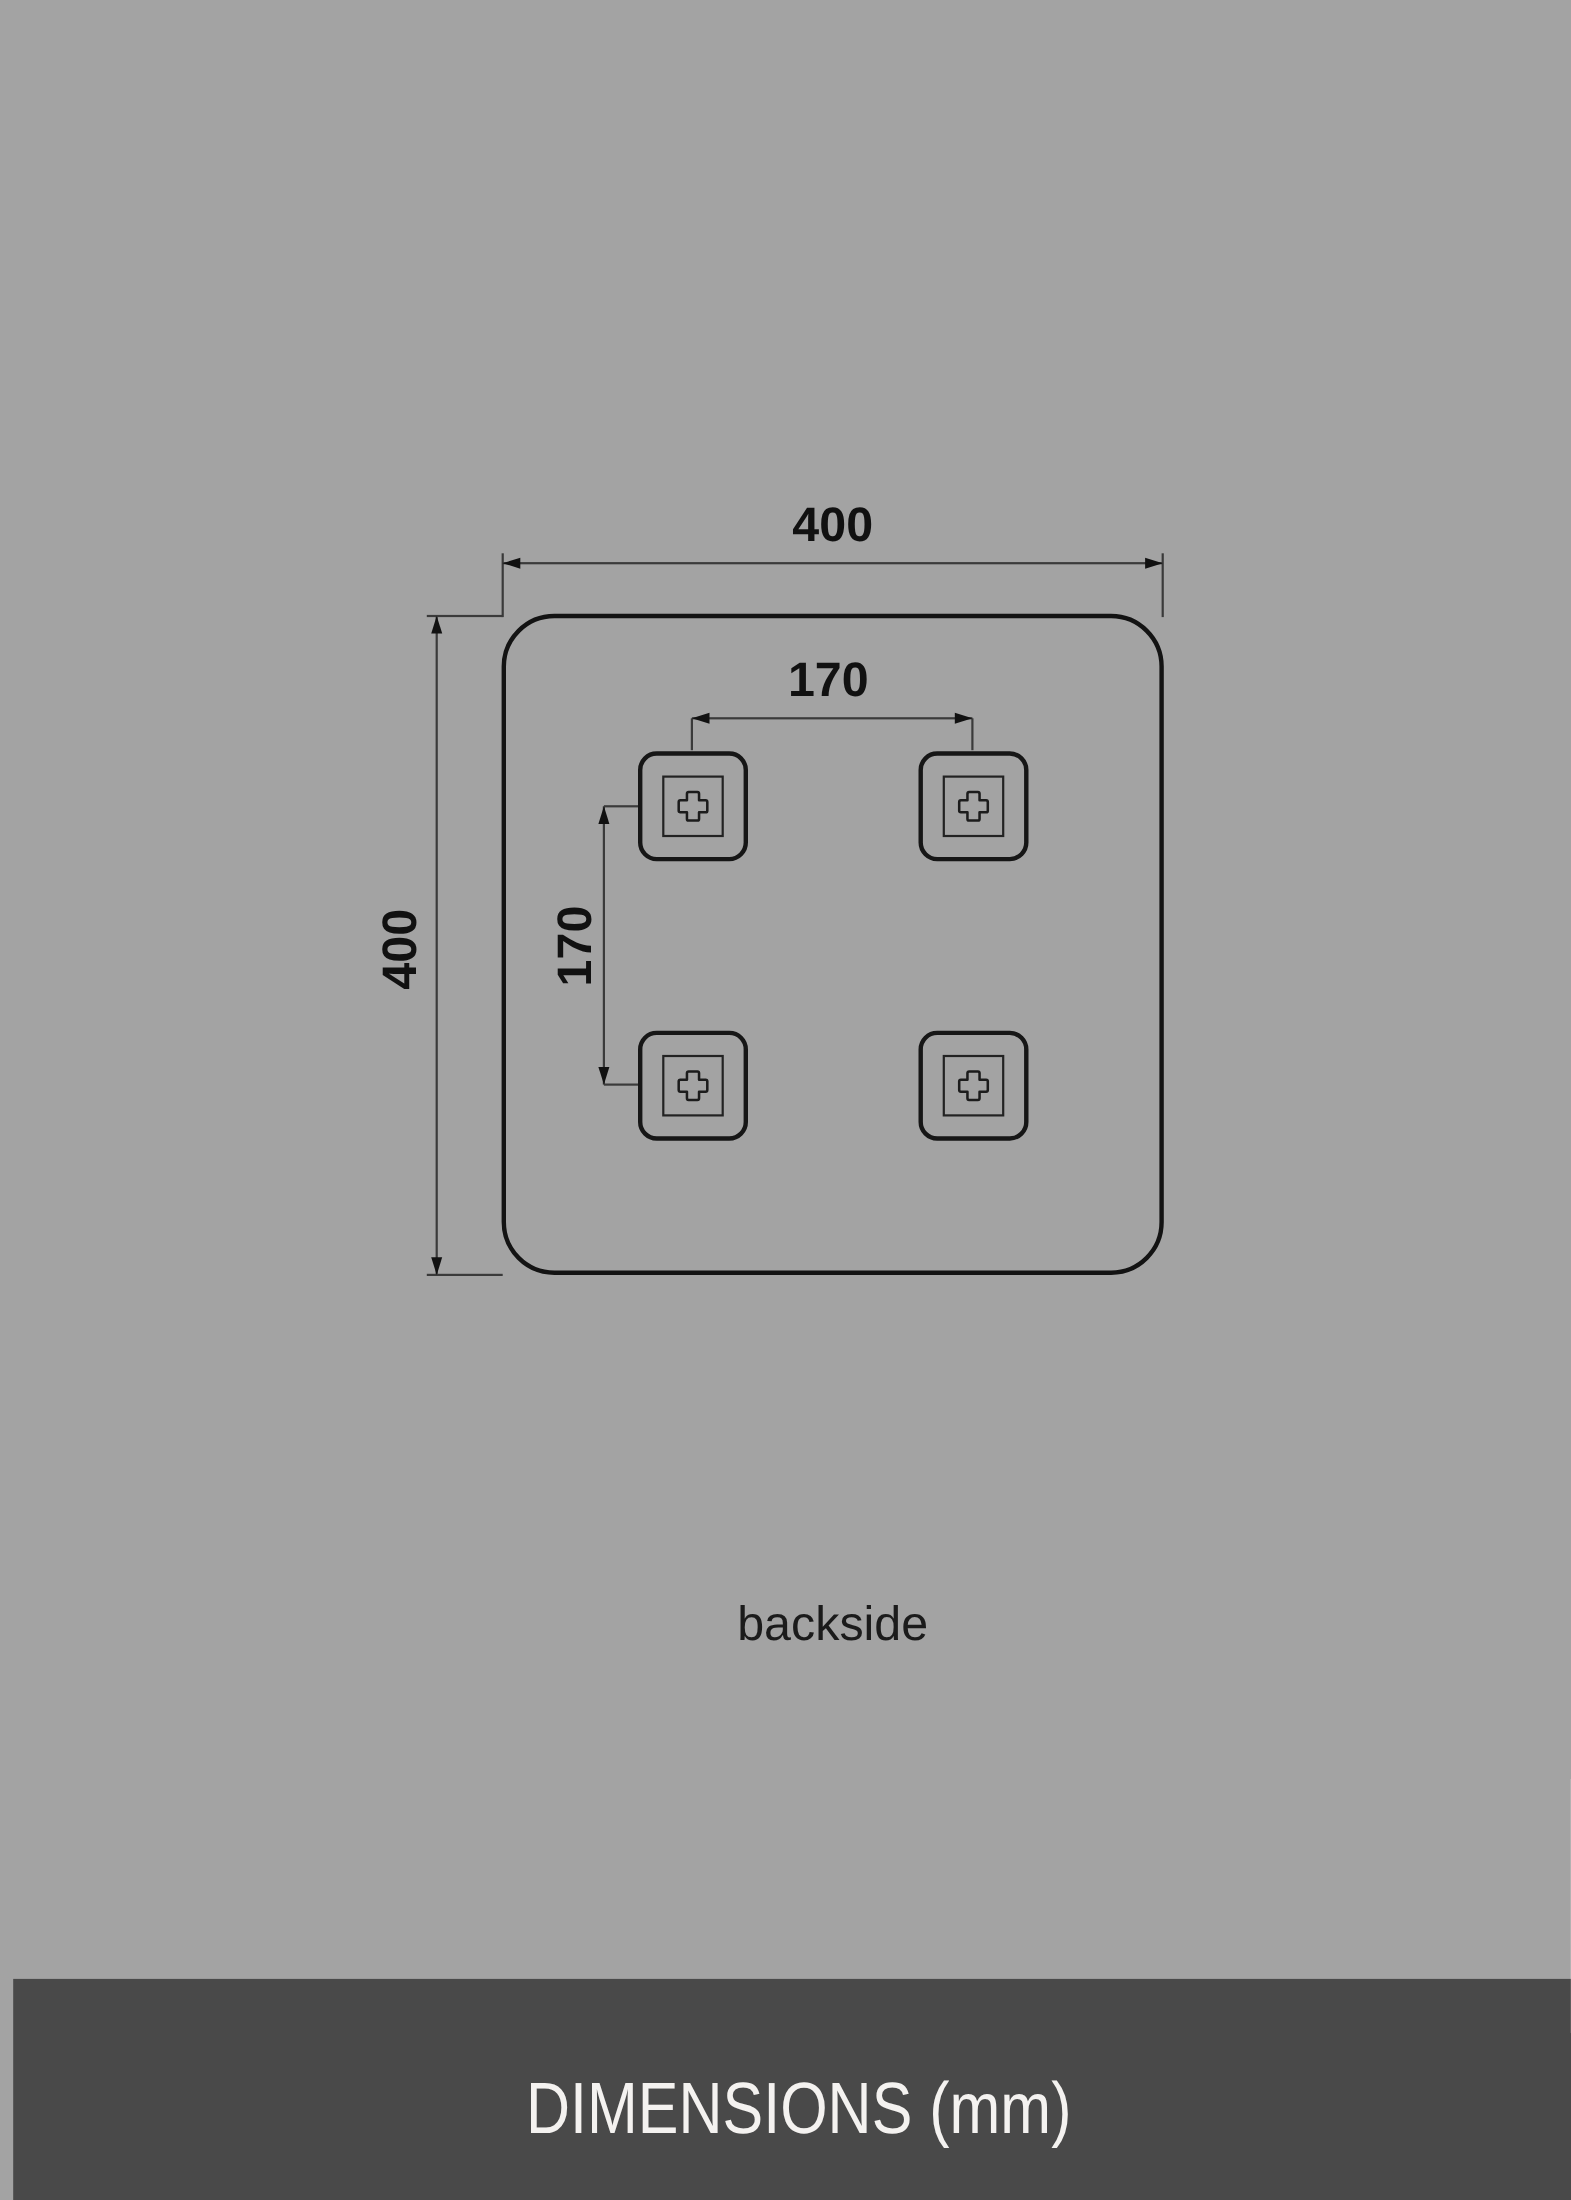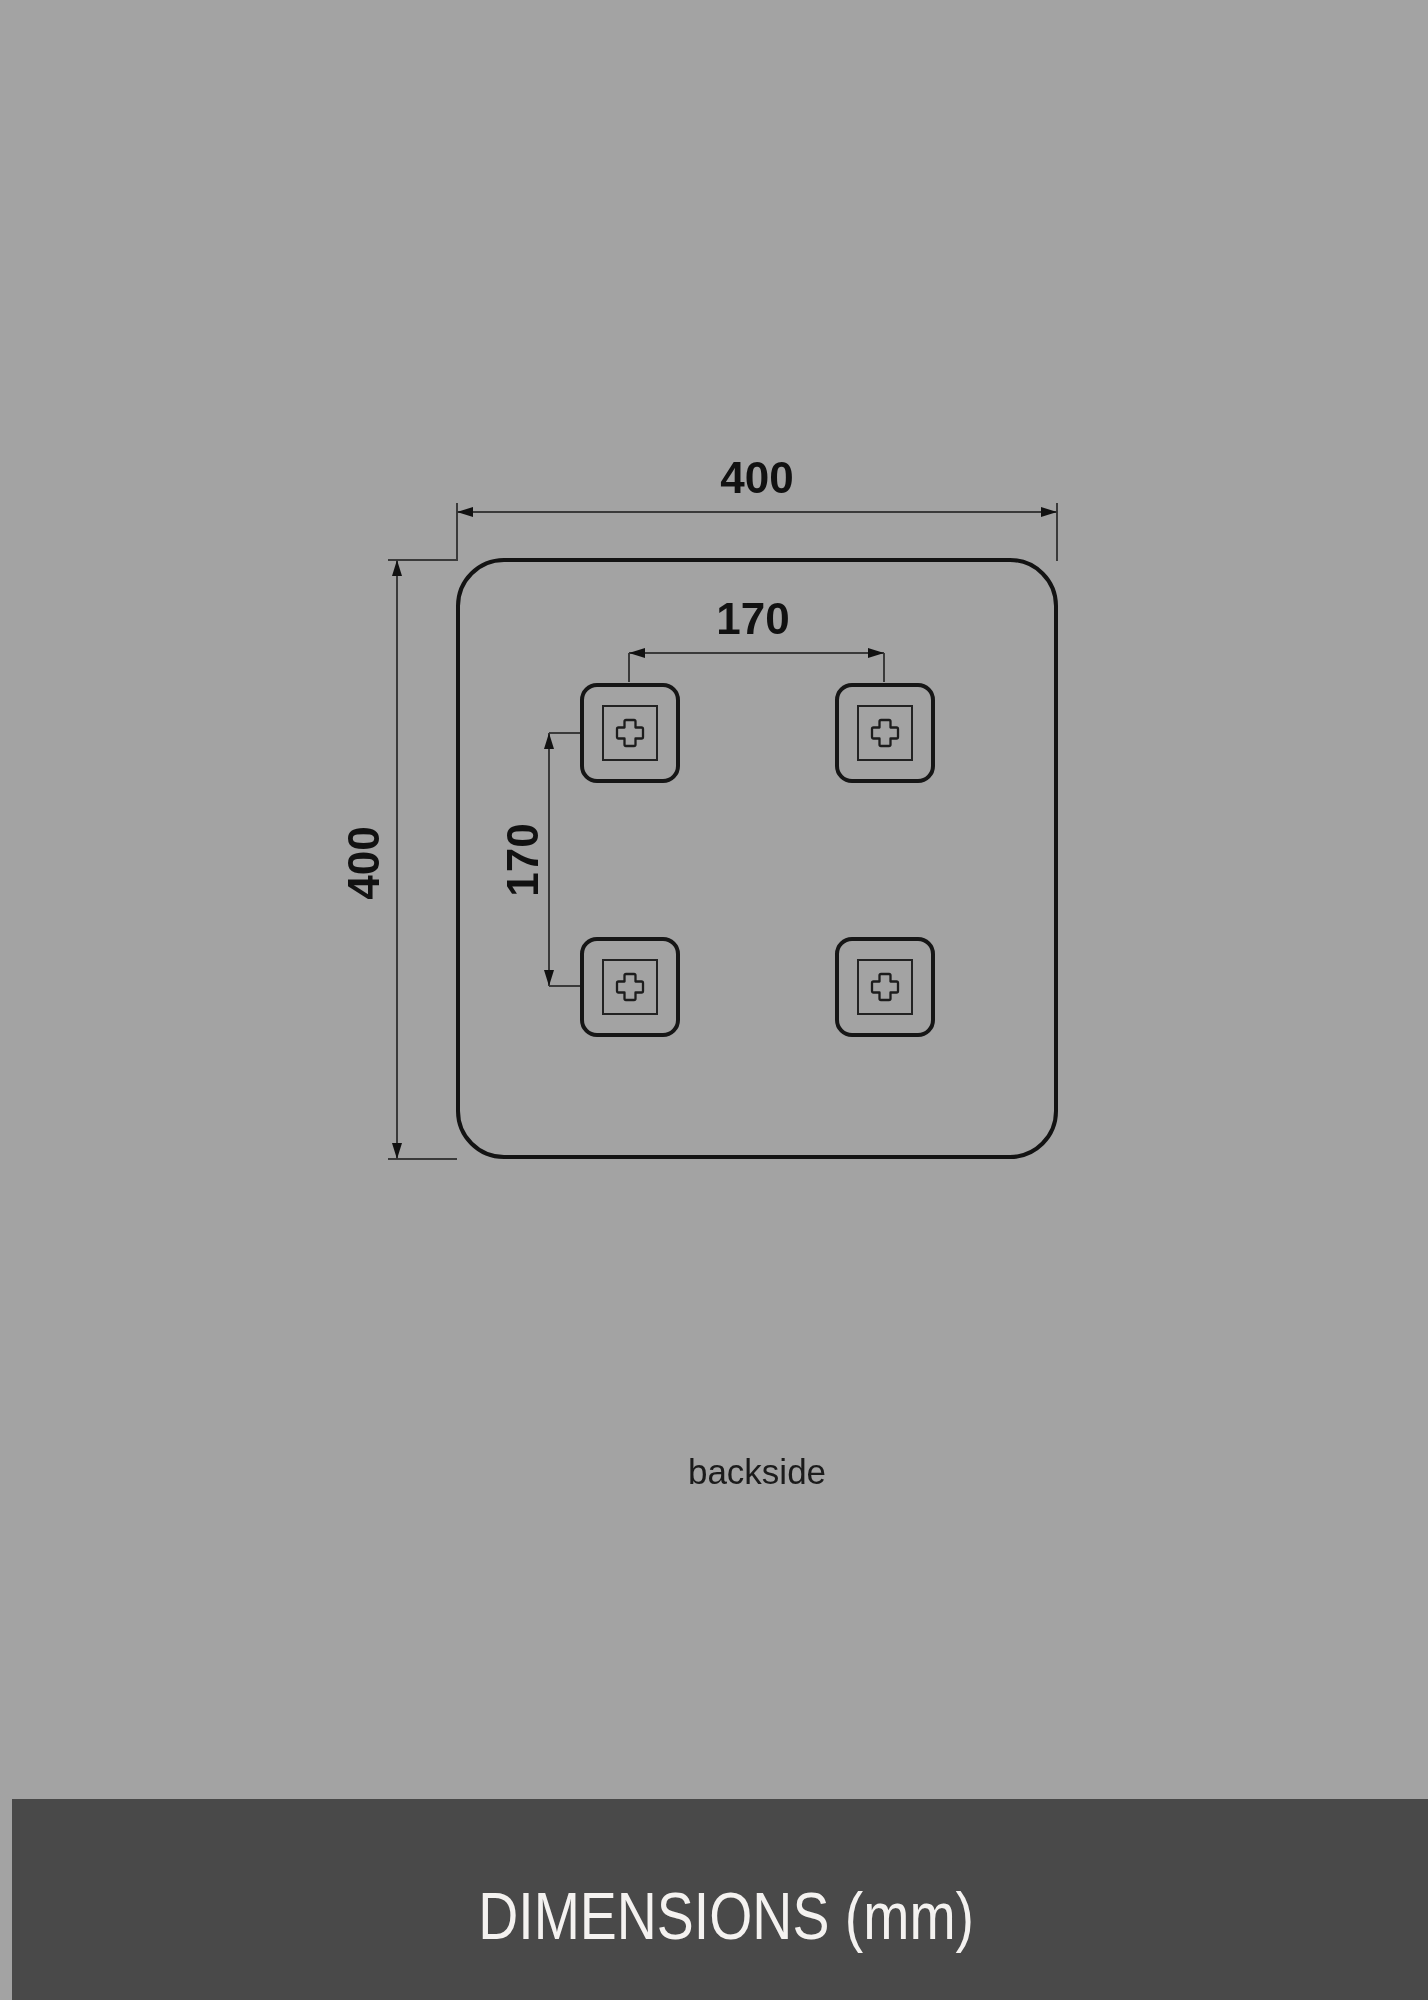--- a/index.html
+++ b/index.html
@@ -86,21 +86,21 @@
   .lbl-top  { left: 697px; top: 455px; }
   .lbl-left { left: 304px; top: 840px; transform: rotate(-90deg); }
   .lbl-h170 { left: 693px; top: 596px; }
   .lbl-v170 { left: 463px; top: 837px; transform: rotate(-90deg); }
 
   .view-label {
     position: absolute;
     left: 557px; top: 1452px;
     width: 400px;
     text-align: center;
-    font-size: 35px;
+    font-size: 44px;
     font-weight: 400;
     color: #1b1b1b;
   }
 
   
   .footer {
     position: absolute;
     left: 12px; top: 1799px;
     width: 1428px; height: 234px;
     background: #494949;

